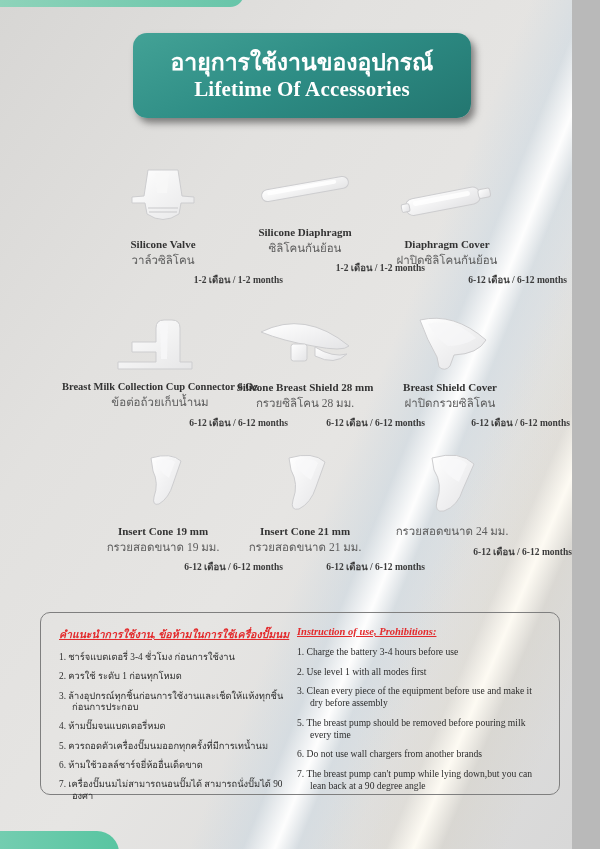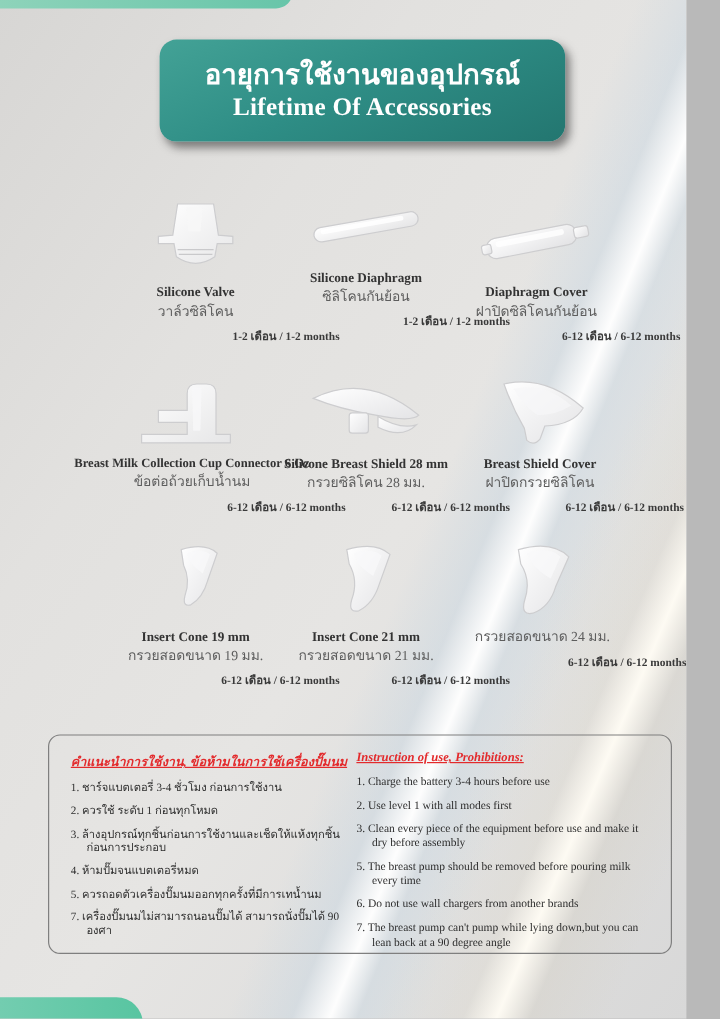--- a/index.html
+++ b/index.html
@@ -225,20 +225,21 @@
   </div>
 
   <div class="instr">
     <div class="col-th">
       <div class="ih">คำแนะนำการใช้งาน, ข้อห้ามในการใช้เครื่องปั๊มนม</div>
       <div class="it">1. ชาร์จแบตเตอรี่ 3-4 ชั่วโมง ก่อนการใช้งาน</div>
       <div class="it">2. ควรใช้ ระดับ 1 ก่อนทุกโหมด</div>
       <div class="it">3. ล้างอุปกรณ์ทุกชิ้นก่อนการใช้งานและเช็ดให้แห้งทุกชิ้นก่อนการประกอบ</div>
       <div class="it">4. ห้ามปั๊มจนแบตเตอรี่หมด</div>
       <div class="it">5. ควรถอดตัวเครื่องปั๊มนมออกทุกครั้งที่มีการเทน้ำนม</div>
+      <div class="it">6. ห้ามใช้วอลล์ชาร์จยี่ห้ออื่นเด็ดขาด</div>
       <div class="it">7. เครื่องปั๊มนมไม่สามารถนอนปั๊มได้ สามารถนั่งปั๊มได้ 90 องศา</div>
     </div>
     <div class="col-en">
       <div class="ih">Instruction of use, Prohibitions: </div>
       <div class="it">1. Charge the battery 3-4 hours before use</div>
       <div class="it">2. Use level 1 with all modes first</div>
       <div class="it">3. Clean every piece of the equipment before use and make it dry before assembly</div>
       <div class="it">5. The breast pump should be removed before pouring milk every time</div>
       <div class="it">6. Do not use wall chargers from another brands</div>
       <div class="it">7. The breast pump can't pump while lying down,but you can lean back at a 90 degree angle</div>

